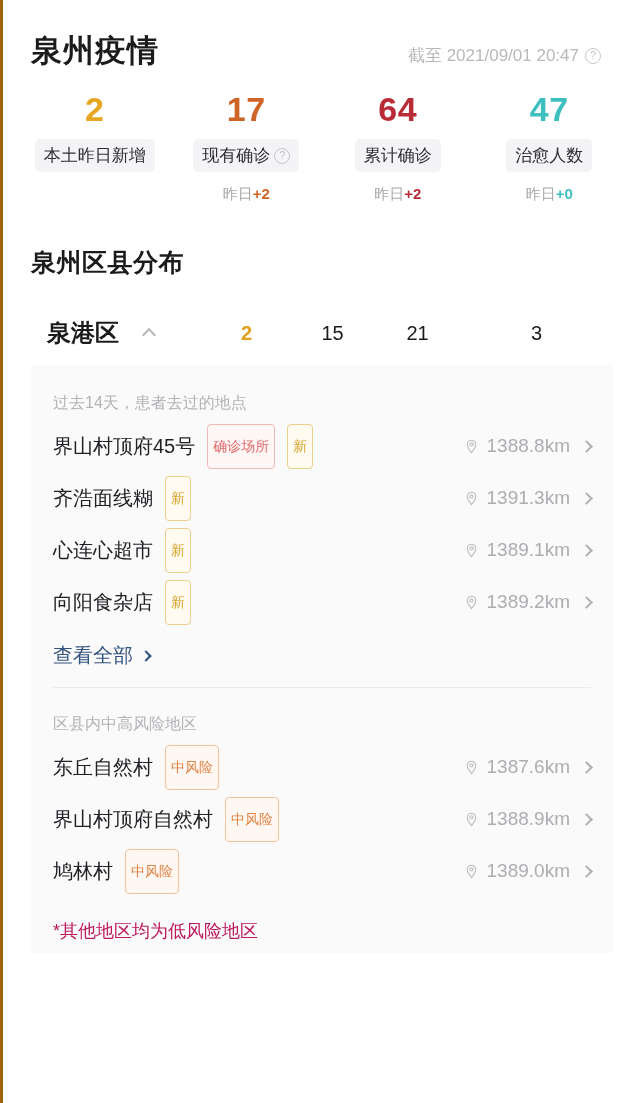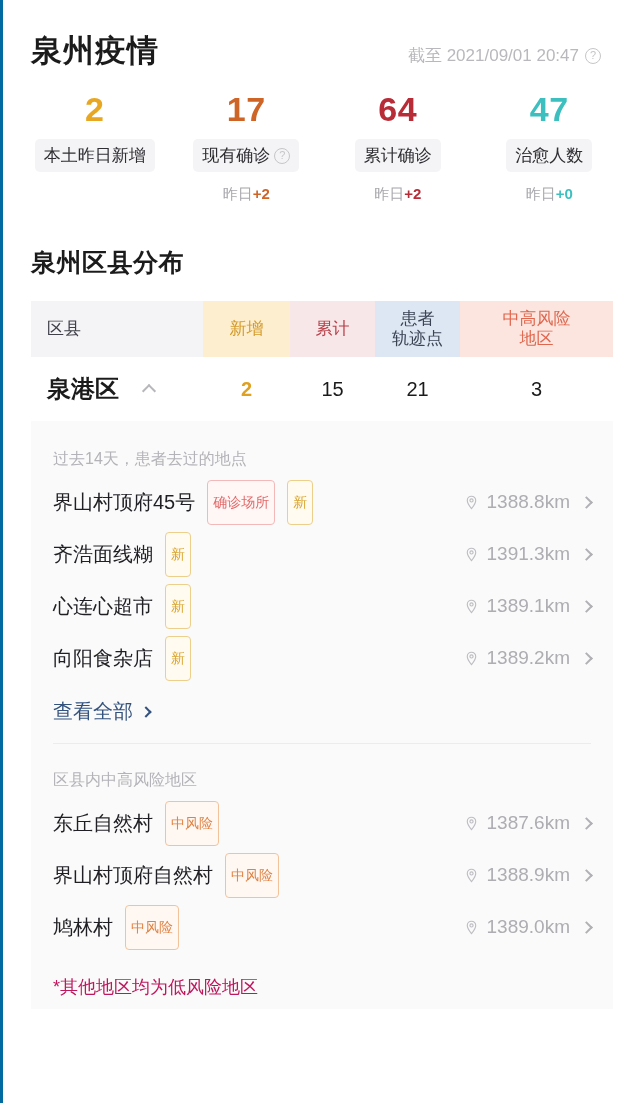--- a/index.html
+++ b/index.html
@@ -8,21 +8,21 @@
     height: 1103px;
     background: #ffffff;
     font-family: "Liberation Sans", "DejaVu Sans", sans-serif;
     overflow: hidden;
   }
   .page {
     position: relative;
     width: 641px;
     height: 1103px;
     background: #ffffff;
-    border-left: 3px solid #0369a1;
+    border-left: 3px solid #a16207;
   }
 
   
   .header {
     display: flex;
     align-items: baseline;
     padding: 30px 28px 0 28px;
   }
   .page-title {
     font-size: 31px;
@@ -288,37 +288,20 @@
       <div class="stat-delta">
         <span>昨日</span><span class="d-val" style="color: rgb(61, 191, 192);">+0</span>
       </div>
     </div>
 
   </div>
 
   <div class="section-title">泉州区县分布</div>
 
   <div class="table">
-    <div class="thead">
-      <div class="th th-region">区县</div>
-      <div class="th th-new">新增</div>
-      <div class="th th-total">累计</div>
-      <div class="th th-track">
-        <div>
-          <div>患者</div>
-          <div>轨迹点</div>
-        </div>
-      </div>
-      <div class="th th-risk">
-        <div>
-          <div>中高风险</div>
-          <div>地区</div>
-        </div>
-      </div>
-    </div>
 
     <div class="trow">
       <div class="td td-region">
         <span>泉港区</span>
         <span class="chev-up"></span>
       </div>
       <div class="td td-new">2</div>
       <div class="td td-total">15</div>
       <div class="td td-track">21</div>
       <div class="td td-risk">3</div>

